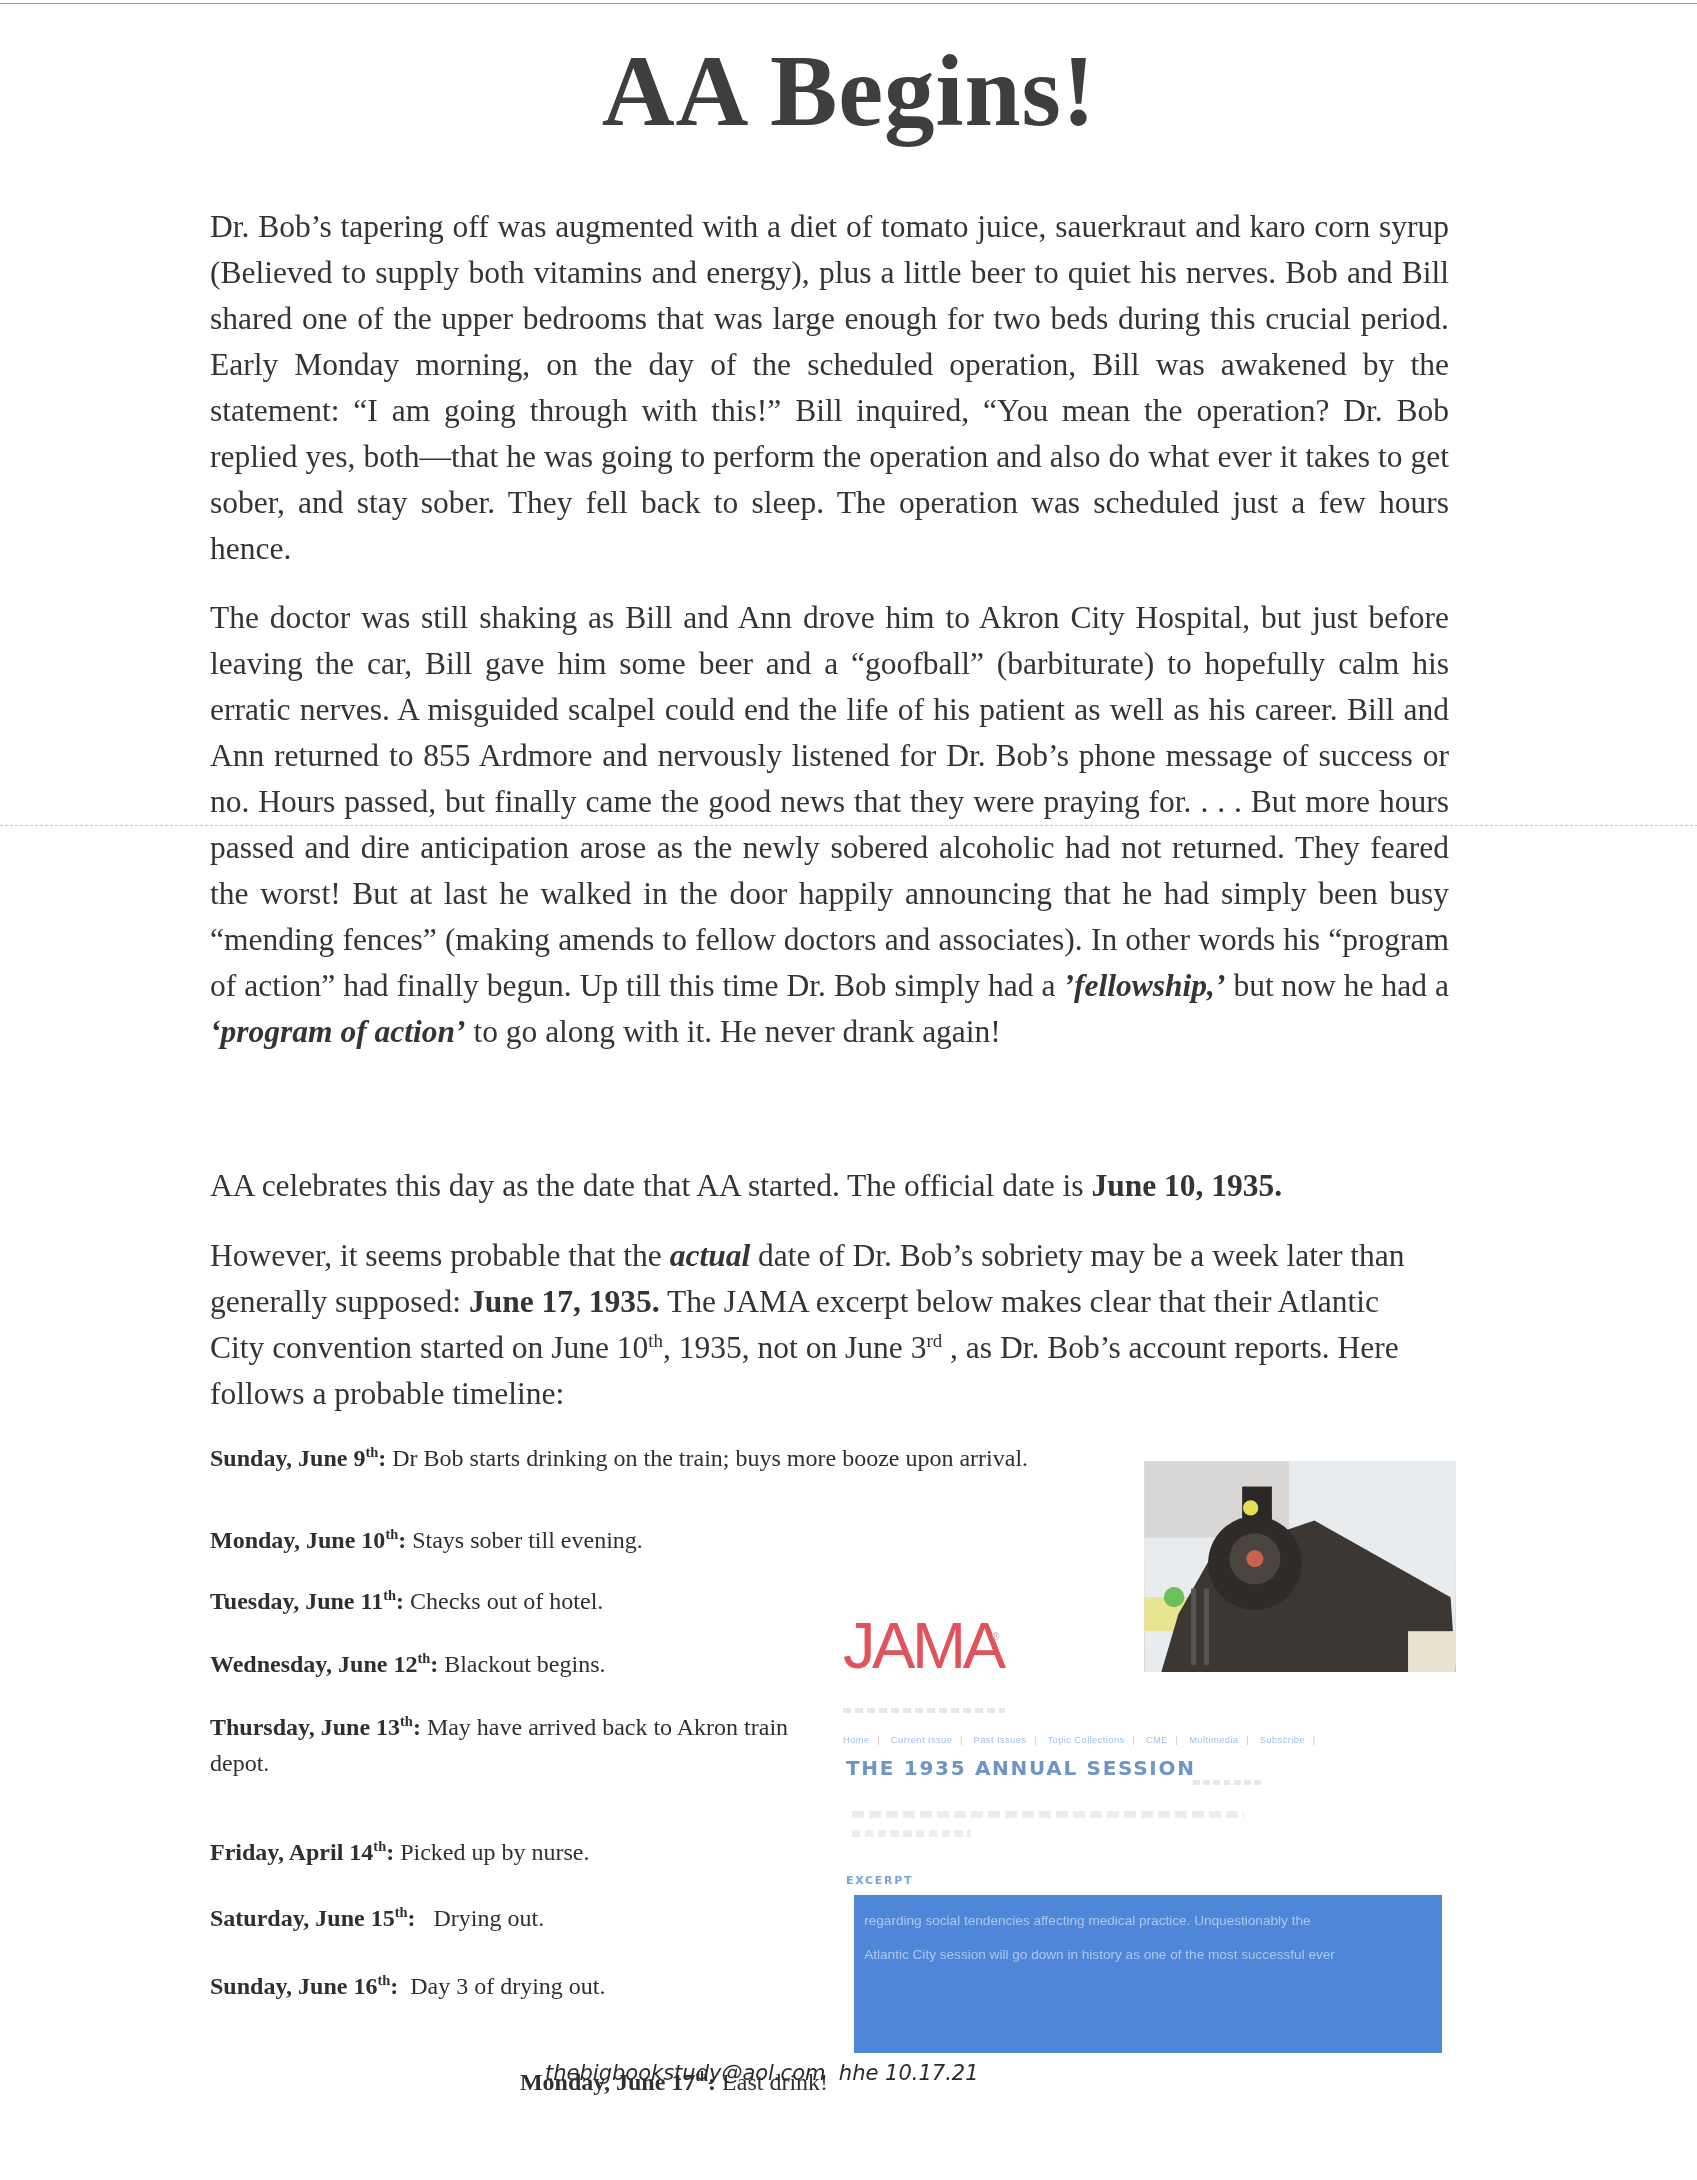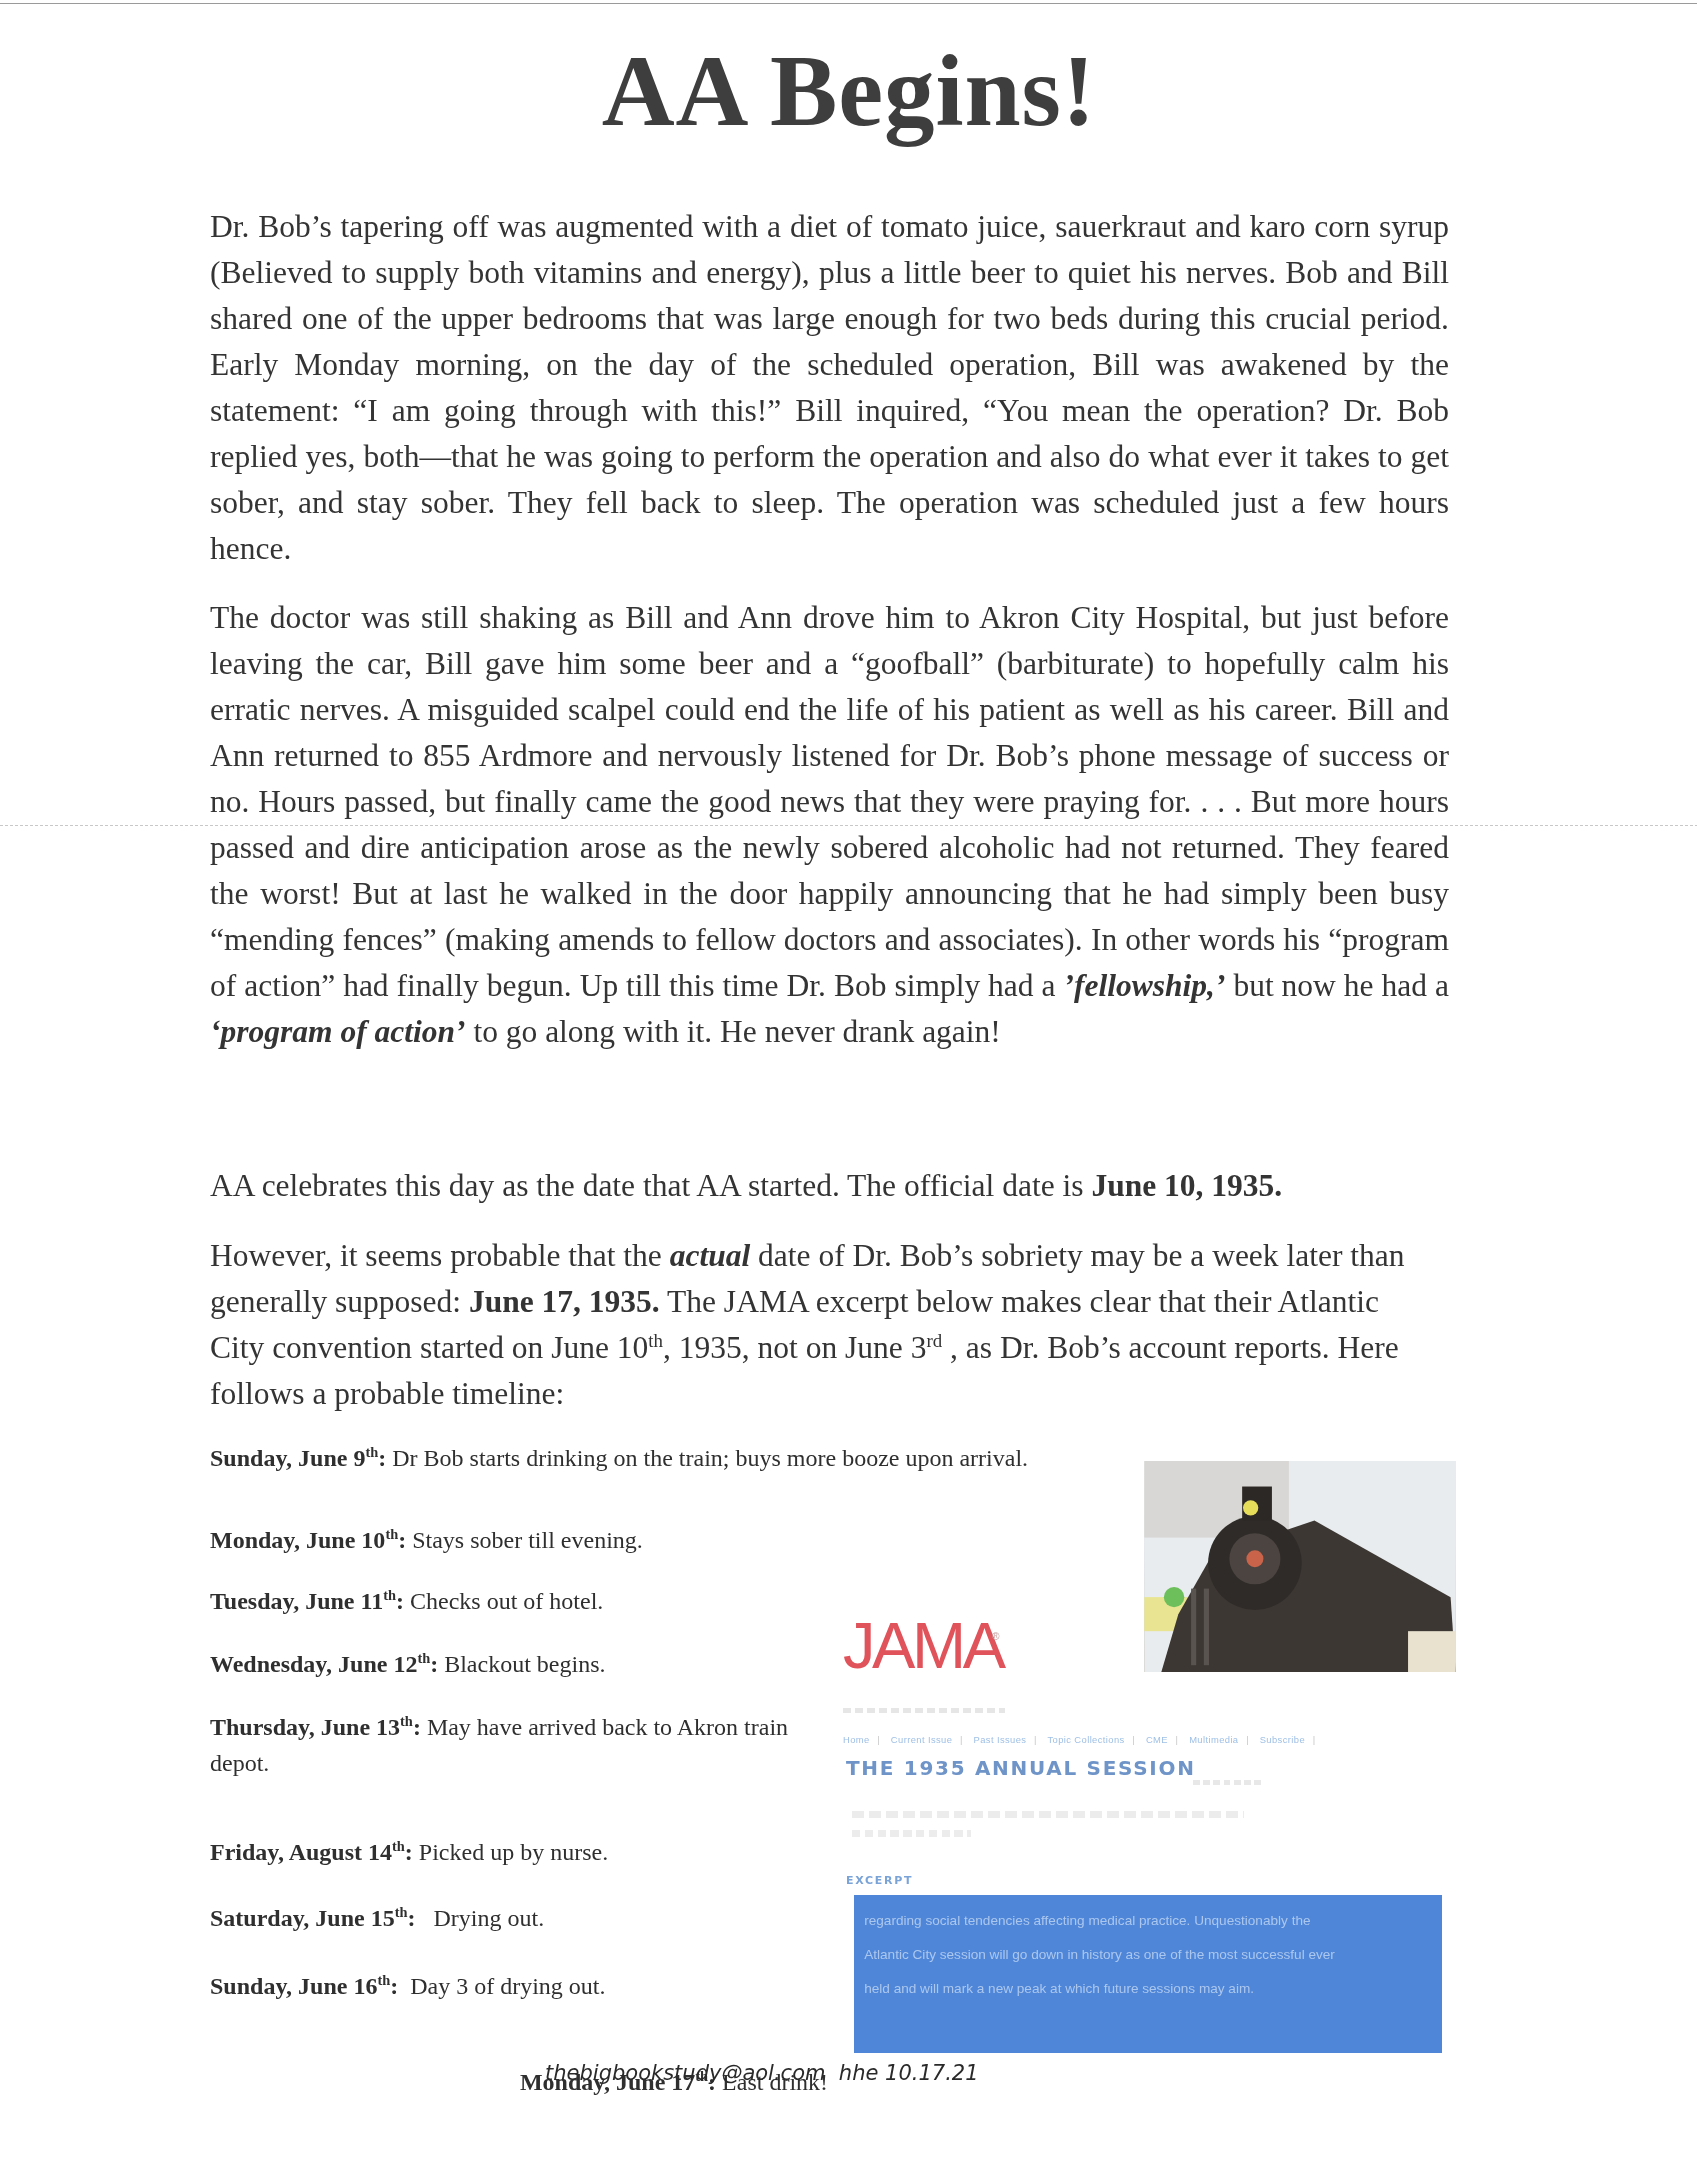--- a/index.html
+++ b/index.html
@@ -86,21 +86,21 @@
 <div class="body-text" id="p4">
   <p class="para" style="text-align:left"><span>However, it seems probable that the </span><span class="it">actual</span><span> date of Dr. Bob’s sobriety may be a week later than generally supposed: </span><span class="b">June 17, 1935.</span><span>   The JAMA excerpt below makes clear that  their Atlantic City convention started on June 10</span><sup>th</sup><span>, 1935, not on June 3</span><sup>rd</sup><span> , as Dr. Bob’s account reports.     Here follows a probable timeline:</span></p>
 </div>
 
 <div class="timeline">
   <div class="tl-item" style="top:0px; width:920px;"><span class="tl-day"><span>Sunday, June 9</span><sup>th</sup><span>:</span></span><span> Dr Bob starts drinking on the train; buys more booze upon arrival.</span></div>
   <div class="tl-item" style="top:82px;"><span class="tl-day"><span>Monday, June 10</span><sup>th</sup><span>:</span></span><span> Stays sober till evening.</span></div>
   <div class="tl-item" style="top:143px;"><span class="tl-day"><span>Tuesday, June 11</span><sup>th</sup><span>:</span></span><span> Checks out of hotel.</span></div>
   <div class="tl-item" style="top:206px;"><span class="tl-day"><span>Wednesday, June 12</span><sup>th</sup><span>:</span></span><span> Blackout begins.</span></div>
   <div class="tl-item" style="top:269px; width:613px;"><span class="tl-day"><span>Thursday, June 13</span><sup>th</sup><span>:</span></span><span> May have arrived back to Akron train depot.</span></div>
-  <div class="tl-item" style="top:394px;"><span class="tl-day"><span>Friday, August 14</span><sup>th</sup><span>:</span></span><span> Picked up by nurse.</span></div>
+  <div class="tl-item" style="top:394px;"><span class="tl-day"><span>Friday, April 14</span><sup>th</sup><span>:</span></span><span> Picked up by nurse.</span></div>
   <div class="tl-item" style="top:460px; white-space:pre;"><span class="tl-day"><span>Saturday, June 15</span><sup>th</sup><span>:</span></span><span>   Drying out.</span></div>
   <div class="tl-item" style="top:528px; white-space:pre;"><span class="tl-day"><span>Sunday, June 16</span><sup>th</sup><span>:</span></span><span>  Day 3 of drying out.</span></div>
   <div class="tl-item" style="top:624px;text-align:center;"><span class="tl-day"><span>Monday, June 17</span><sup>th</sup><span>:</span></span><span> Last drink!</span></div>
 </div>
 
 <div class="train-photo">
   <svg width="312" height="211" viewBox="0 0 366 248">
     <rect x="0" y="0" width="366" height="248" fill="#e8ecee"></rect>
     <rect x="0" y="0" width="170" height="90" fill="#cfcac4" opacity="0.6"></rect>
     <rect x="0" y="160" width="60" height="40" fill="#e8e27a" opacity="0.8"></rect>
@@ -133,17 +133,16 @@
 
 <div class="jama-heading">THE 1935 ANNUAL SESSION</div>
 <div class="jama-faint3"></div>
 <div class="jama-faint1"></div>
 <div class="jama-faint2"></div>
 
 <div class="excerpt-label">EXCERPT</div>
 <div class="excerpt-box">
   <div class="excerpt-line">regarding social tendencies affecting medical practice. Unquestionably the</div>
   <div class="excerpt-line">Atlantic City session will go down in history as one of the most successful ever</div>
-  <div class="excerpt-line">held and will mark a new peak at which future sessions may aim.</div>
 </div>
 
 <div class="footer">thebigbookstudy@aol.com  hhe 10.17.21</div>
 
 
 </body></html>

